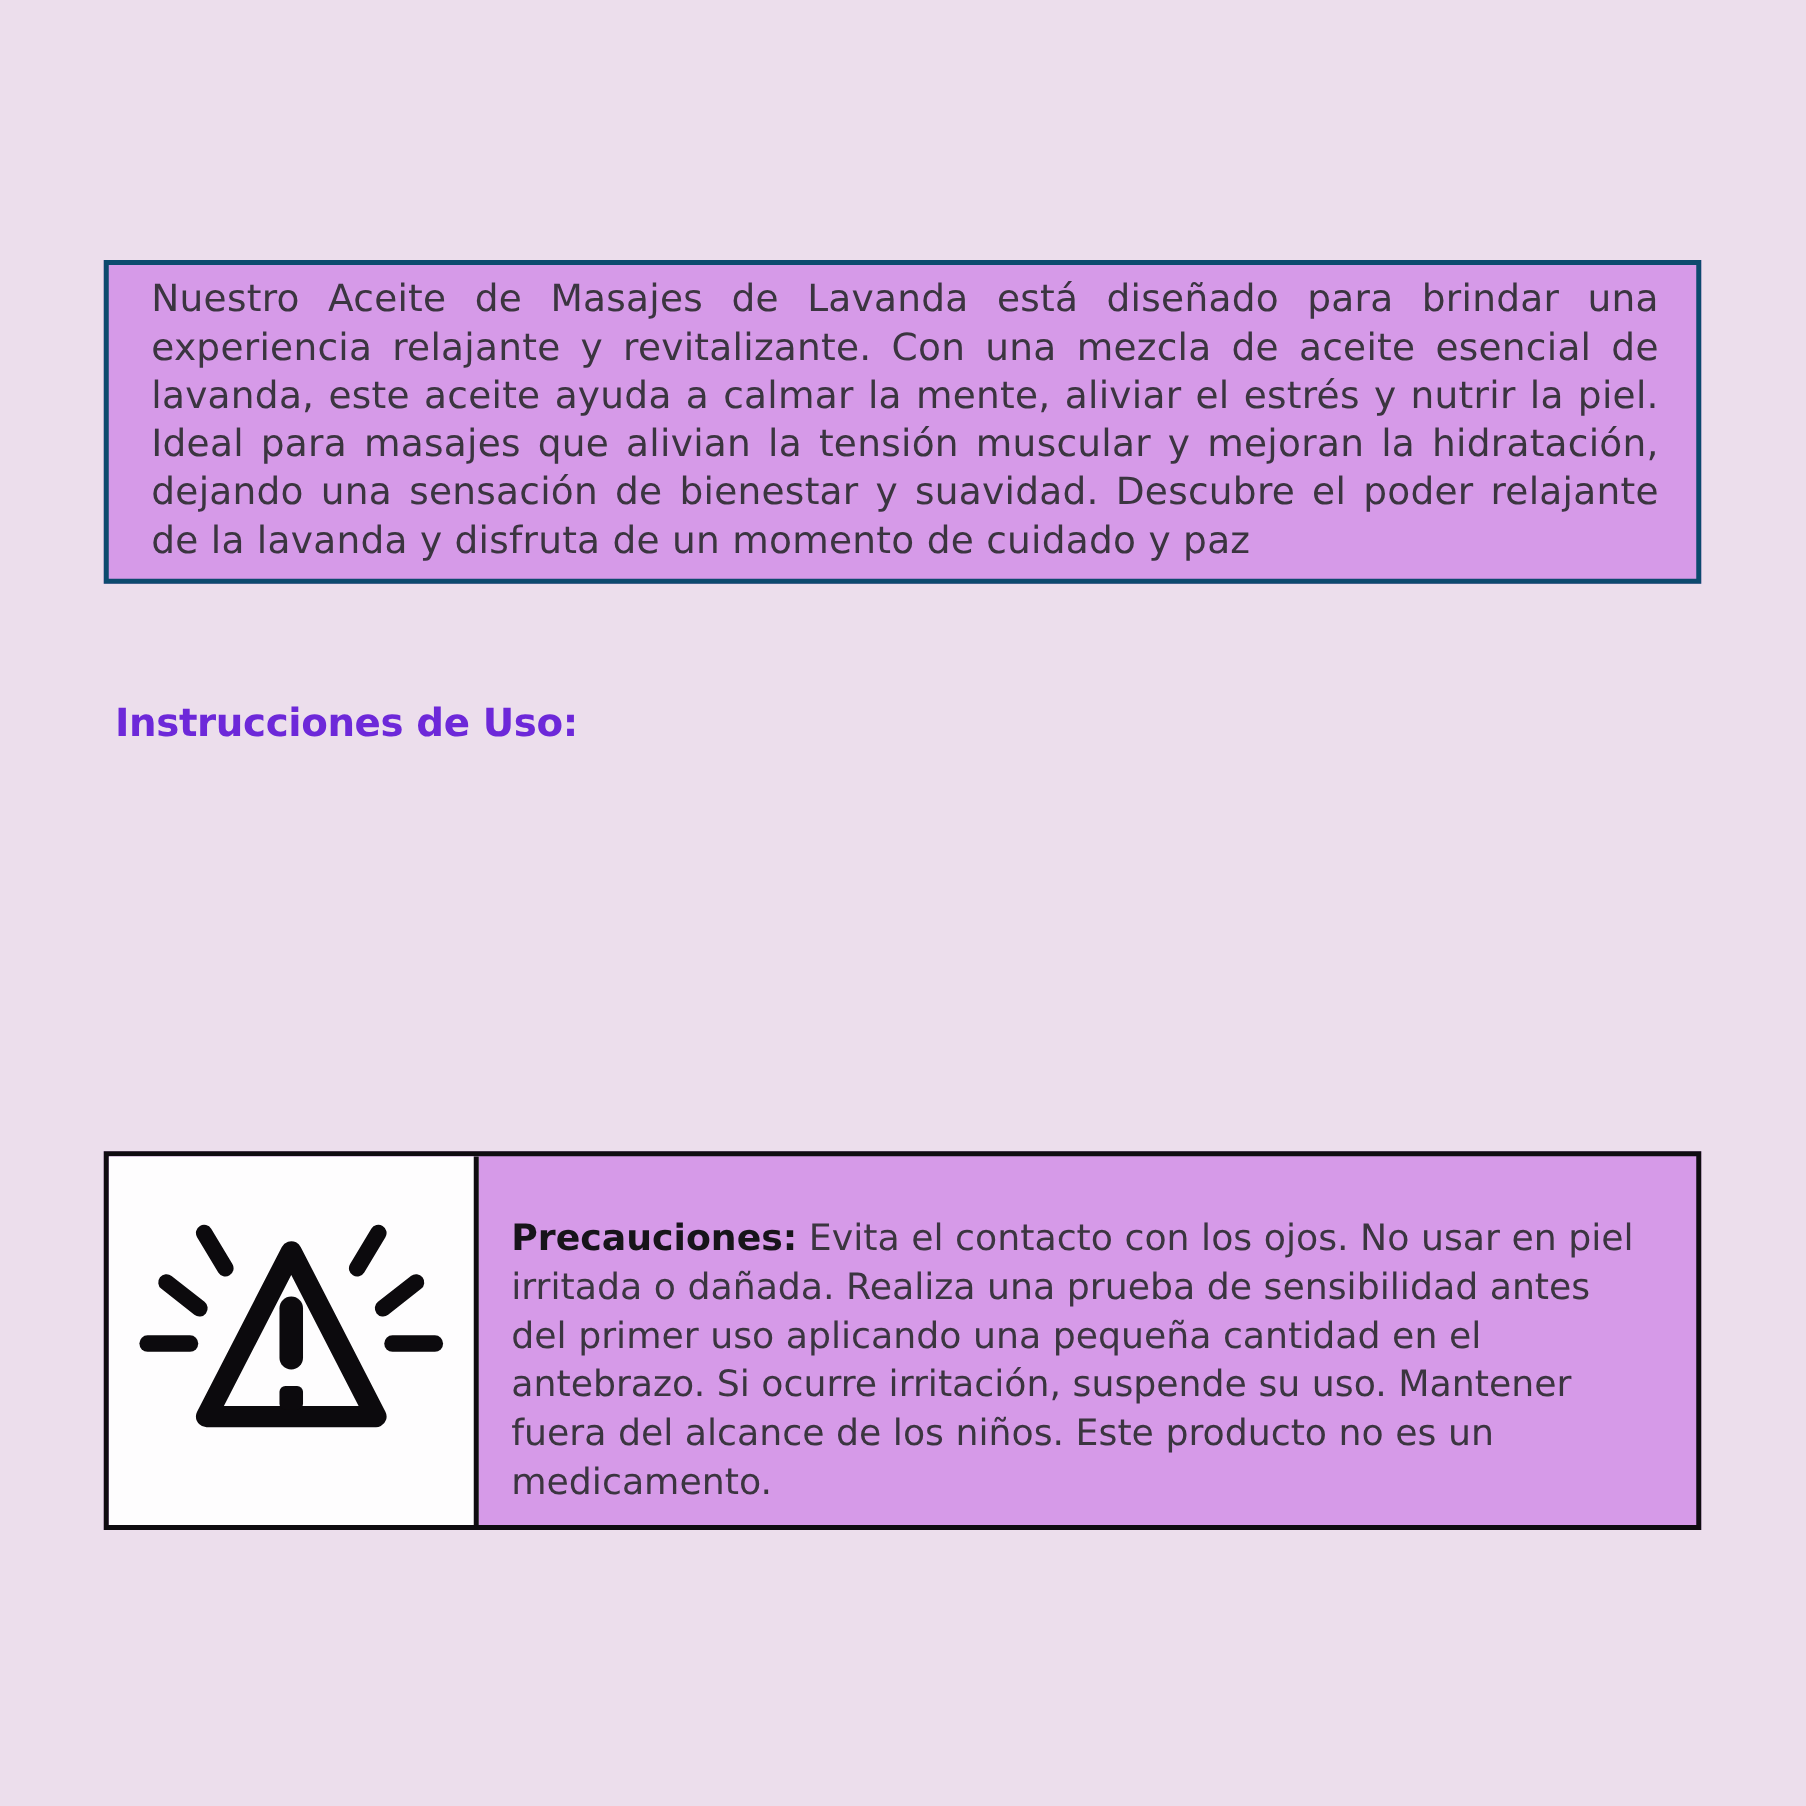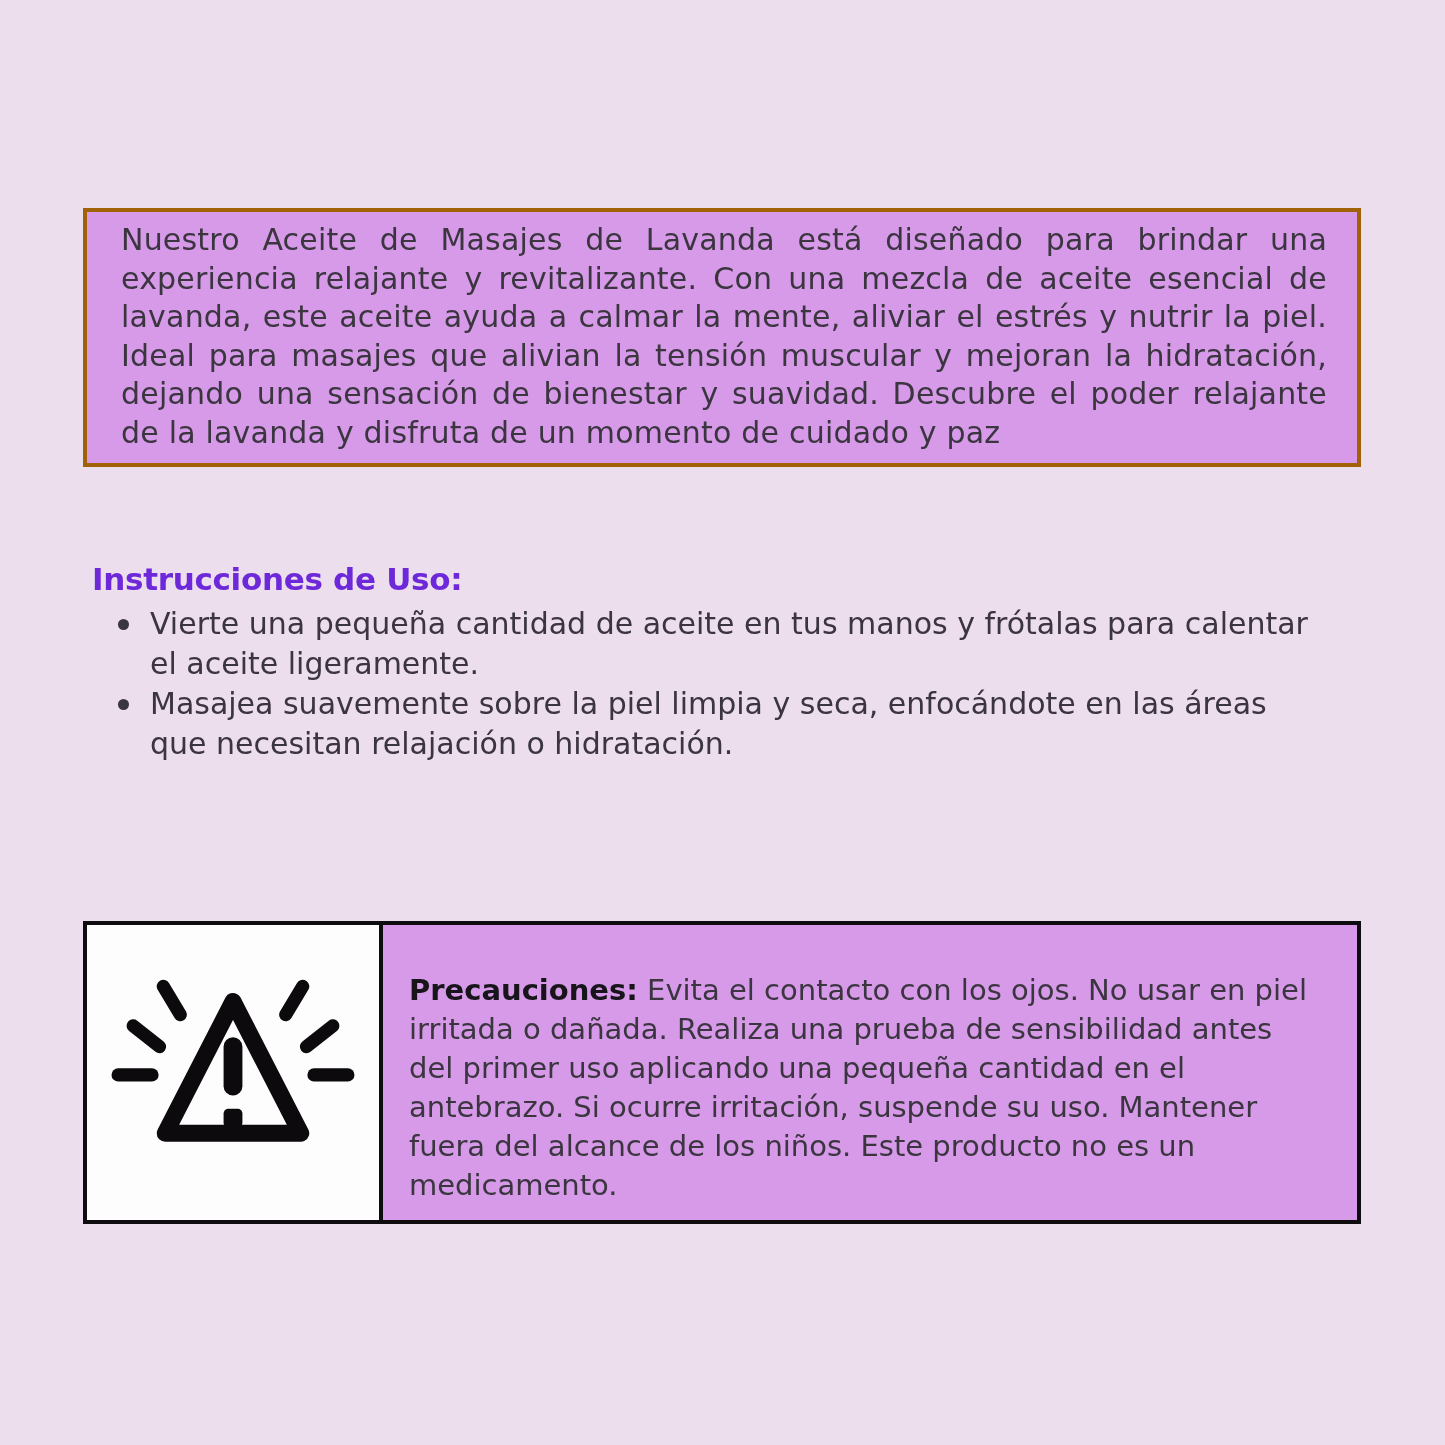--- a/index.html
+++ b/index.html
@@ -22,21 +22,21 @@
 
   
   .description-box {
     position: absolute;
     left: 83px;
     top: 208px;
     width: 1278px;
     height: 259px;
     box-sizing: border-box;
     background: #d69ae8;
-    border: 4px solid #a16207;
+    border: 4px solid #0c4a6e;
     padding: 9px 30px 9px 34px;
     overflow: hidden;
   }
   .description-box p {
     margin: 0;
     font-size: 30px;
     line-height: 38.5px;
     text-align: justify;
     color: #3b3540;
     letter-spacing: 0.2px;
@@ -143,24 +143,20 @@
 <body>
 
 <div class="page">
 
   <section class="description-box">
     <p>Nuestro Aceite de Masajes de Lavanda está diseñado para brindar una experiencia relajante y revitalizante. Con una mezcla de aceite esencial de lavanda, este aceite ayuda a calmar la mente, aliviar el estrés y nutrir la piel. Ideal para masajes que alivian la tensión muscular y mejoran la hidratación, dejando una sensación de bienestar y suavidad. Descubre el poder relajante de la lavanda y disfruta de un momento de cuidado y paz</p>
   </section>
 
   <section class="instructions">
     <h2>Instrucciones de Uso:</h2>
-    <ul>
-      <li>Vierte una pequeña cantidad de aceite en tus manos y frótalas para calentar el aceite ligeramente.</li>
-      <li>Masajea suavemente sobre la piel limpia y seca, enfocándote en las áreas que necesitan relajación o hidratación.</li>
-    </ul>
   </section>
 
 
   <section class="caution-box">
     <div class="icon-cell">
       <svg class="warning-svg" width="264" height="226" viewBox="0 0 140 120" aria-hidden="true">
 
         <line class="stroke" stroke-width="7" x1="9" y1="61" x2="27" y2="61"></line>
         <line class="stroke" stroke-width="7" x1="17" y1="35" x2="31" y2="46"></line>
         <line class="stroke" stroke-width="7" x1="33" y1="14" x2="42" y2="29"></line>

